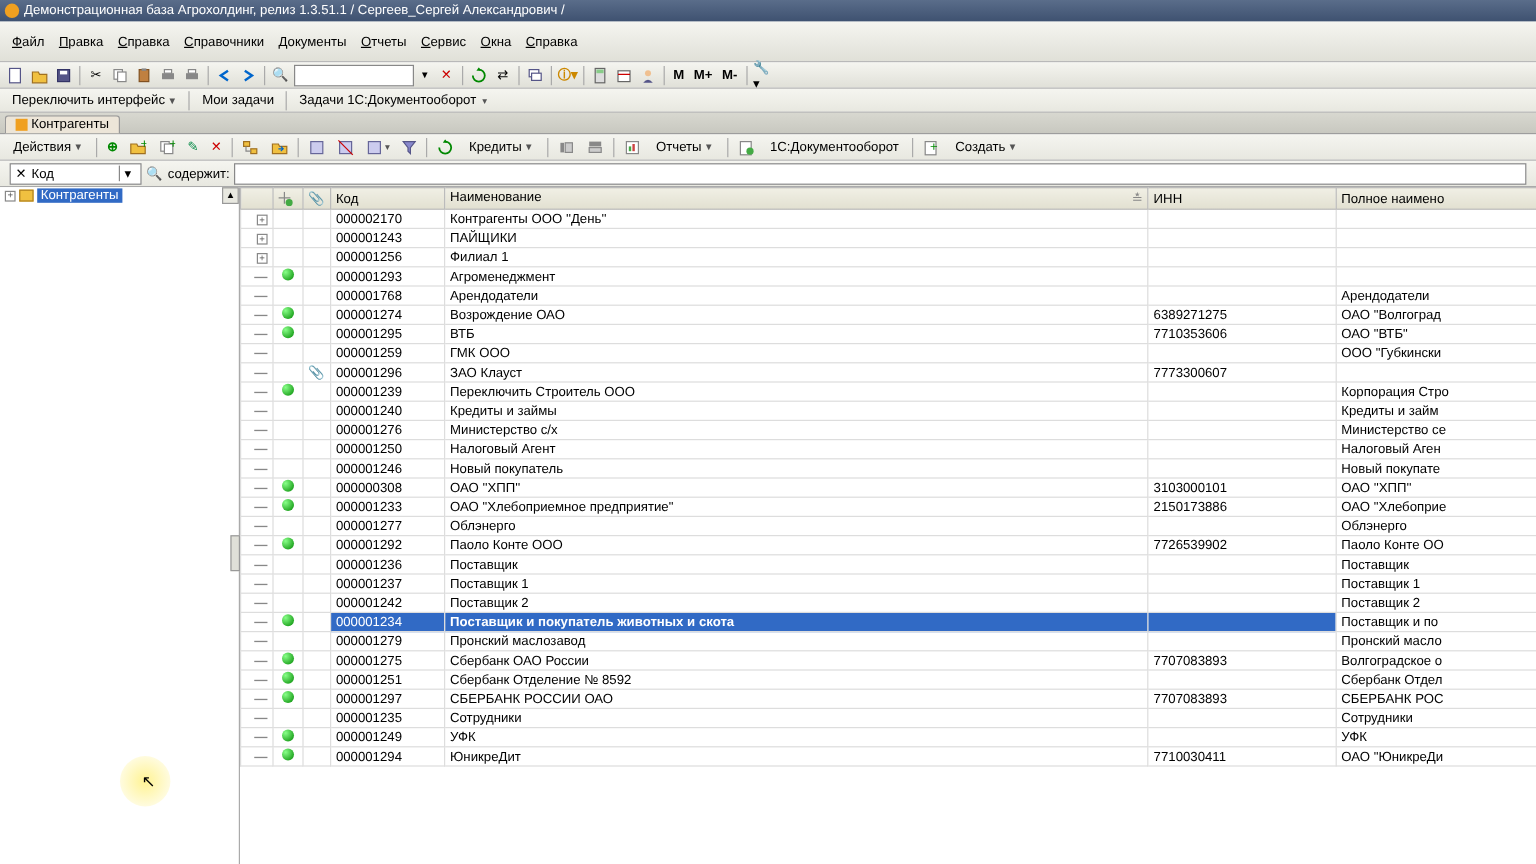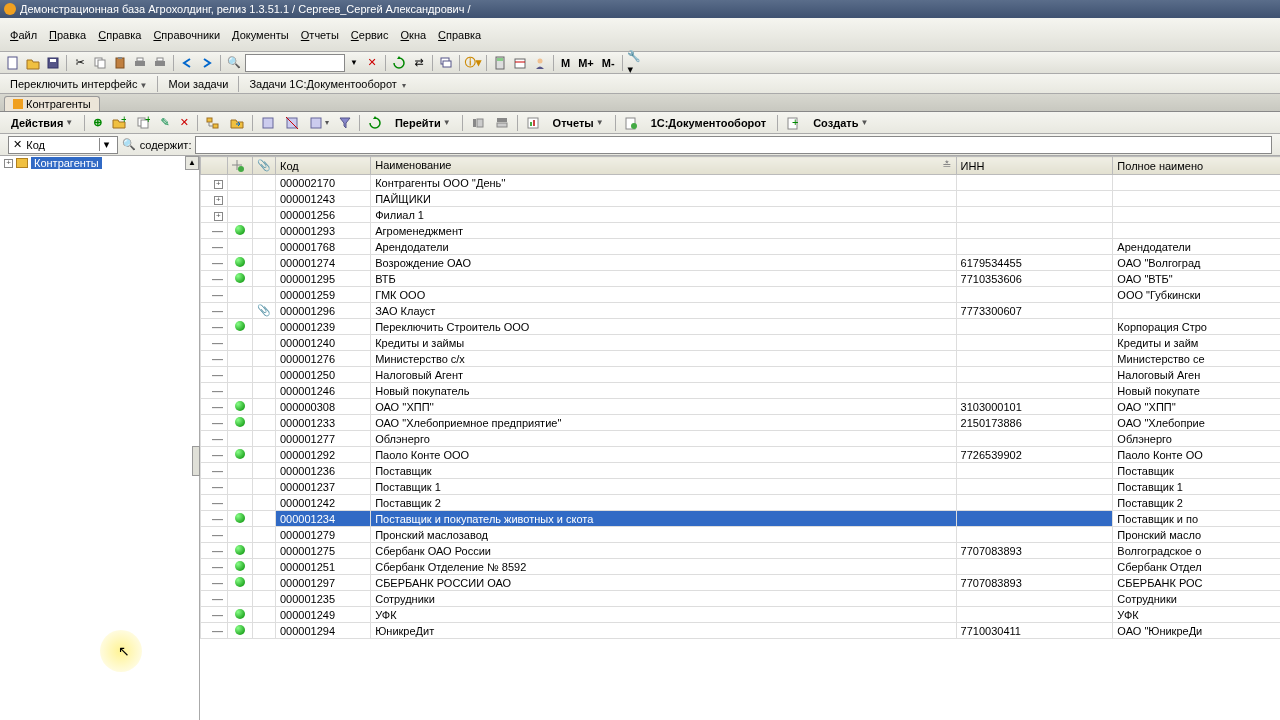--- a/index.html
+++ b/index.html
@@ -16,39 +16,39 @@
 .tool-search { width: 100px; height: 18px; border: 1px solid #888; background: #fff; }
 .calc-btn { font-weight: bold; padding: 0 3px; cursor: pointer; }
 .secondbar { background: linear-gradient(#f5f5f0, #e8e8e0); height: 20px; display: flex; align-items: center; padding: 0 4px; border-bottom: 1px solid #aaa; gap: 2px; }
 .second-link { padding: 0 6px; cursor: pointer; }
 .dd-arrow { color: #555; font-size: 8px; margin-left: 2px; }
 .tab-strip { background: linear-gradient(#d8d8d0, #c8c8c0); height: 18px; display: flex; align-items: flex-end; padding: 0 4px; border-bottom: 1px solid #888; }
 .tab { background: #ece5d8; border: 1px solid #999; border-bottom: none; padding: 1px 8px; border-radius: 3px 3px 0 0; display: flex; align-items: center; gap: 3px; }
 .tab-icon { width: 10px; height: 10px; background: #f0a020; }
 .action-bar { background: linear-gradient(#f5f5f0, #e8e8e0); height: 22px; display: flex; align-items: center; padding: 0 4px; border-bottom: 1px solid #aaa; gap: 2px; }
 .act-btn { padding: 0 3px; min-width: 16px; height: 18px; display: flex; align-items: center; justify-content: center; cursor: pointer; border: 1px solid transparent; }
-.act-btn-text { padding: 0 6px; height: 18px; display: flex; align-items: center; cursor: pointer; border: 1px solid transparent; font-weight: bold; }
+.act-btn-text { padding: 0 6px; height: 18px; display: flex; align-items: center; cursor: pointer; border: 1px solid transparent; }
 .filter-bar { background: linear-gradient(#f5f5f0, #e8e8e0); height: 22px; display: flex; align-items: center; padding: 0 8px; border-bottom: 1px solid #aaa; gap: 4px; }
 .filter-select { width: 110px; height: 18px; border: 1px solid #888; background: #fff; display: flex; align-items: center; padding: 0 4px; }
 .filter-dd { width: 14px; text-align: center; border-left: 1px solid #888; cursor: pointer; }
 .filter-input { flex: 1; height: 18px; border: 1px solid #888; background: #fff; padding: 0 4px; }
 .main-area { display: flex; height: calc(720px - 18px - 18px - 22px - 20px - 18px - 22px - 22px); }
 .tree-panel { width: 200px; border-right: 1px solid #aaa; background: #fff; position: relative; }
 .tree-row { display: flex; align-items: center; padding: 1px 4px; gap: 3px; }
 .tree-row.sel .tree-label { background: #316ac5; color: #fff; padding: 0 3px; }
 .tree-expand { width: 9px; height: 9px; border: 1px solid #888; display: flex; align-items: center; justify-content: center; font-size: 8px; line-height: 1; cursor: pointer; color:#555; }
 .folder-icon { width: 12px; height: 10px; background: #f0c040; border: 1px solid #b08020; }
 .scroll-up { position: absolute; top: 0; right: 0; width: 14px; height: 14px; background: #e8e8e0; border: 1px solid #999; text-align: center; font-size: 8px; line-height: 12px; cursor: pointer; }
 .splitter-btn { position: absolute; top: 50%; right: -1px; width: 8px; height: 30px; background: #e0e0d8; border: 1px solid #999; cursor: pointer; }
 .grid-panel { flex: 1; overflow: auto; background: #fff; }
 table.grid { border-collapse: collapse; width: 1100px; }
 .grid th { background: linear-gradient(#f0efe5, #e2e0d0); border: 1px solid #bbb; padding: 2px 4px; text-align: left; font-weight: normal; height: 18px; white-space: nowrap; }
 .grid td { border: 1px solid #ddd; padding: 0px 4px; height: 16px; white-space: nowrap; }
 .grid tr.sel td.name-cell, .grid tr.sel td.code-cell, .grid tr.sel td.inn-cell { background: #316ac5; color: #fff; }
-.grid tr.sel td.name-cell { background: #316ac5; }
+.grid tr.sel td.name-cell { background: #316ac5; font-weight: bold; }
 .row-dash { color: #888; font-weight: bold; }
 .green-dot { width: 10px; height: 10px; border-radius: 50%; background: radial-gradient(circle at 30% 30%, #8f8, #080); display: inline-block; }
 .plus-box { width: 9px; height: 9px; border: 1px solid #888; display: inline-flex; align-items: center; justify-content: center; font-size: 8px; line-height: 1; color:#555;}
 .col-exp { width: 28px; }
 .col-green { width: 26px; text-align:center;}
 .col-clip { width: 16px; text-align:center;}
 .col-code { width: 100px; }
 .col-name { width: 640px; margin-left: 38px; }
 .col-inn { width: 170px; }
 .col-full { width: 200px; }
@@ -254,21 +254,21 @@
       </svg>
     </div>
   <div class="tool-sep"></div>
   <div class="act-btn">
       <svg width="14" height="14">
         <path d="M7 2 A5 5 0 1 1 2 7" fill="none" stroke="#080" stroke-width="1.5"></path>
         <path d="M7 0 L9 3 L5 3 z" fill="#080"></path>
       </svg>
     </div>
   <span class="act-btn-text">
-      <span>Перейти</span>
+      <span>Кредиты</span>
       <span class="dd-arrow">▼</span>
     </span>
   <div class="tool-sep"></div>
   <div class="act-btn">
       <svg width="14" height="14">
         <rect x="2" y="3" width="3" height="8" fill="#888"></rect>
         <rect x="6" y="3" width="6" height="8" fill="#ccc" stroke="#888"></rect>
       </svg>
     </div>
   <div class="act-btn">
@@ -395,21 +395,21 @@
             <td class="col-name name-cell">Арендодатели</td>
             <td class="col-inn inn-cell"></td>
             <td class="col-full">Арендодатели</td>
           </tr>
           <tr>
             <td class="col-exp" style="text-align: right;"><span class="row-dash">—</span></td>
             <td class="col-green"><span class="green-dot"></span></td>
             <td class="col-clip"></td>
             <td class="col-code code-cell">000001274</td>
             <td class="col-name name-cell">Возрождение ОАО</td>
-            <td class="col-inn inn-cell">6179534455</td>
+            <td class="col-inn inn-cell">6389271275</td>
             <td class="col-full">ОАО "Волгоград</td>
           </tr>
           <tr>
             <td class="col-exp" style="text-align: right;"><span class="row-dash">—</span></td>
             <td class="col-green"><span class="green-dot"></span></td>
             <td class="col-clip"></td>
             <td class="col-code code-cell">000001295</td>
             <td class="col-name name-cell">ВТБ</td>
             <td class="col-inn inn-cell">7710353606</td>
             <td class="col-full">ОАО "ВТБ"</td>

